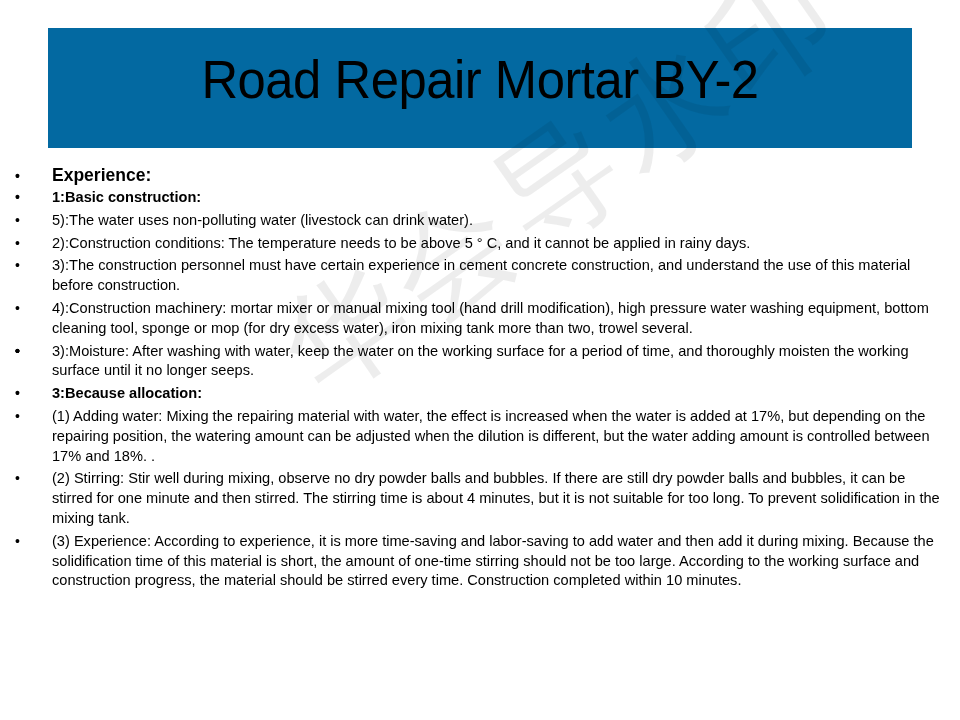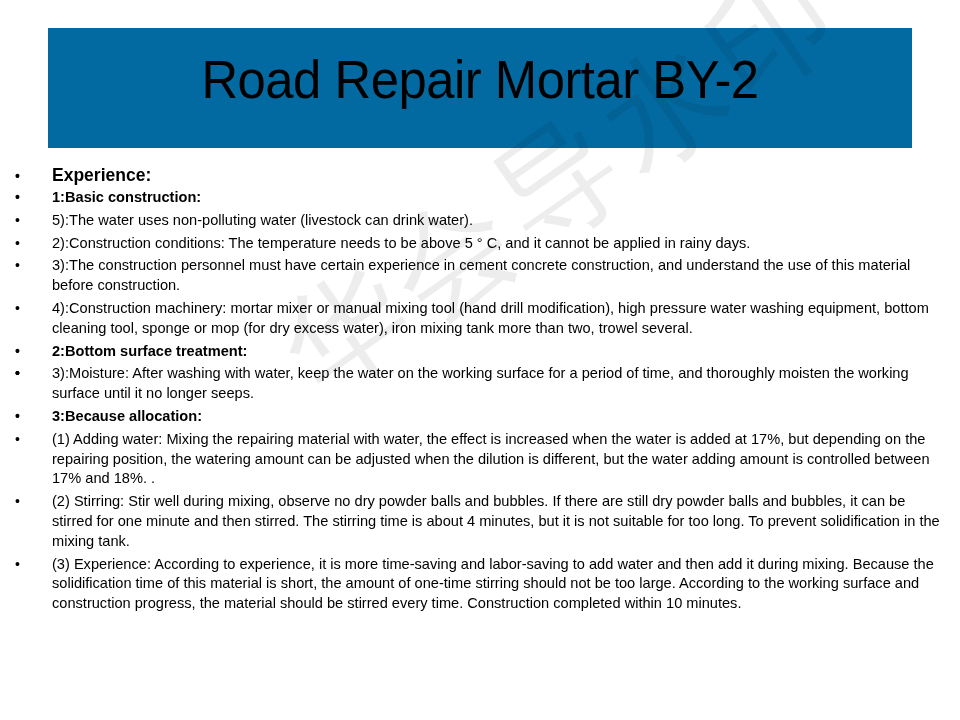--- a/index.html
+++ b/index.html
@@ -106,21 +106,20 @@
   <div class="item">
     <span class="bullet">•</span>
     <span>3):The construction personnel must have certain experience in cement concrete construction, and understand the use of this material before construction.</span>
   </div>
   <div class="item">
     <span class="bullet">•</span>
     <span>4):Construction machinery: mortar mixer or manual mixing tool (hand drill modification), high pressure water washing equipment, bottom cleaning tool, sponge or mop (for dry excess water), iron mixing tank more than two, trowel several.</span>
   </div>
   <div class="item heading">
     <span class="bullet">•</span>
-    <span>2:Bottom surface treatment:</span>
   </div>
   <div class="item">
     <span class="bullet">•</span>
   </div>
   <div class="item">
     <span class="bullet">•</span>
   </div>
   <div class="item">
     <span class="bullet">•</span>
     <span>3):Moisture: After washing with water, keep the water on the working surface for a period of time, and thoroughly moisten the working surface until it no longer seeps.</span>

